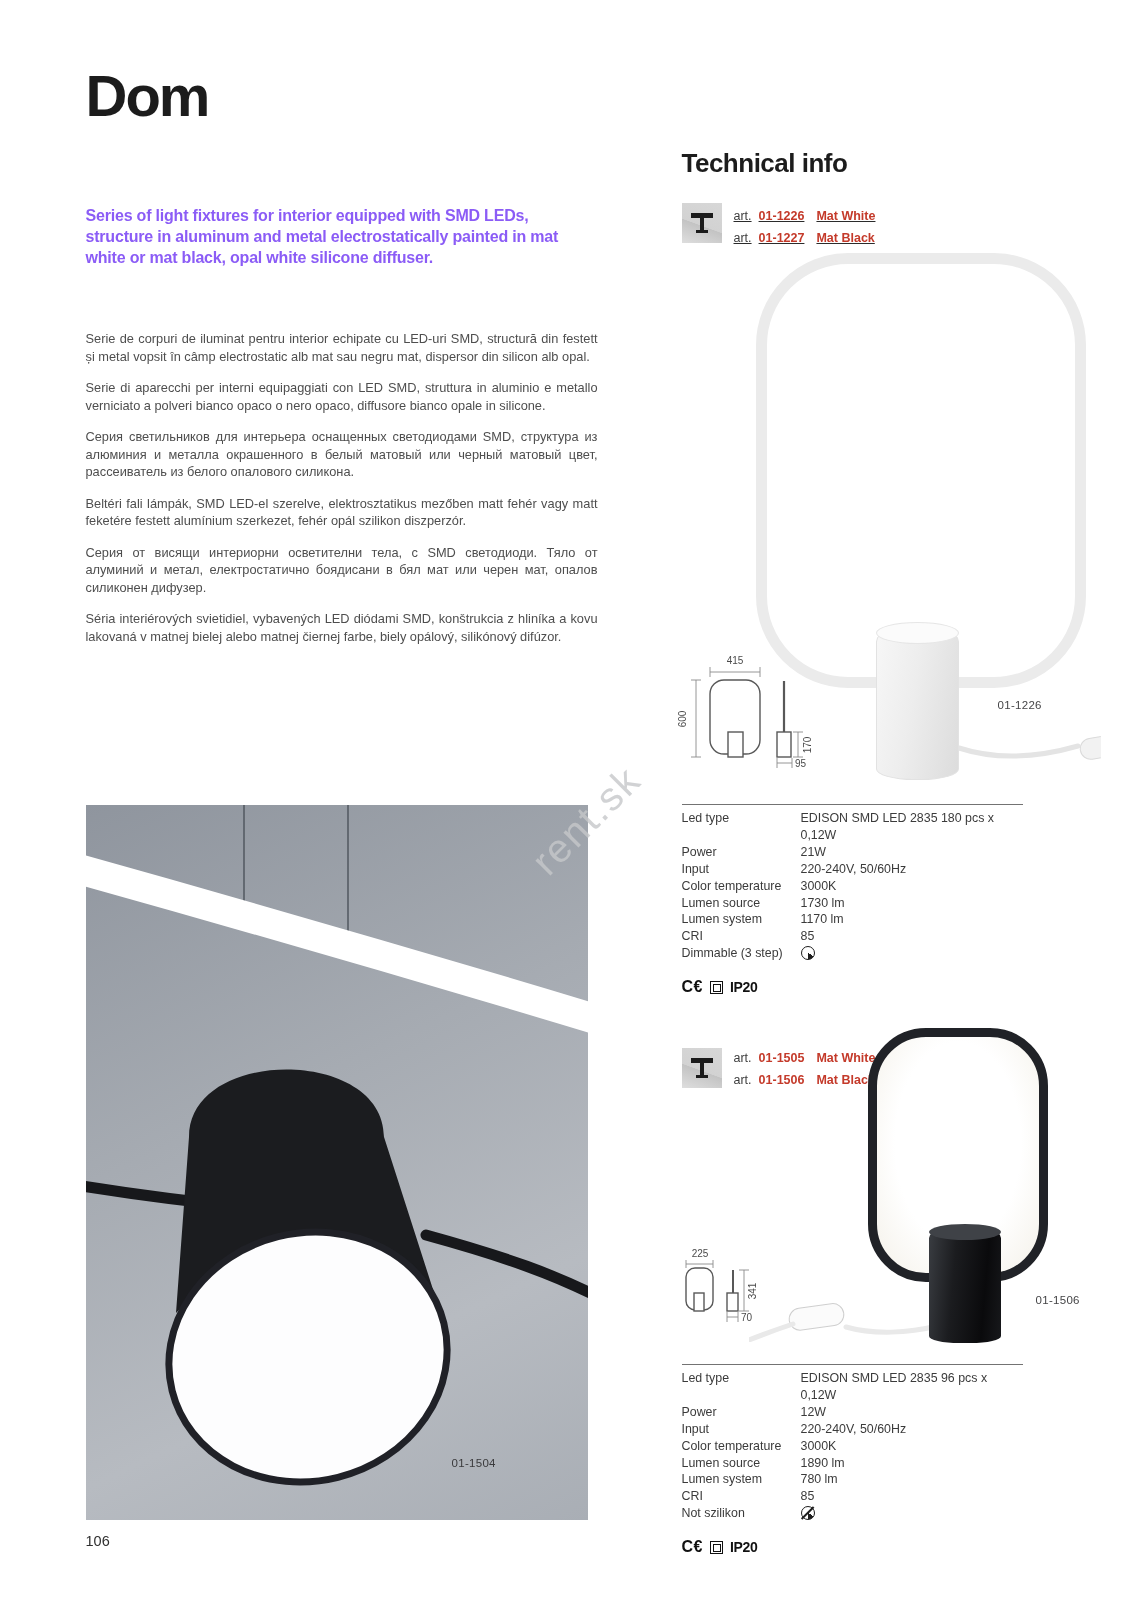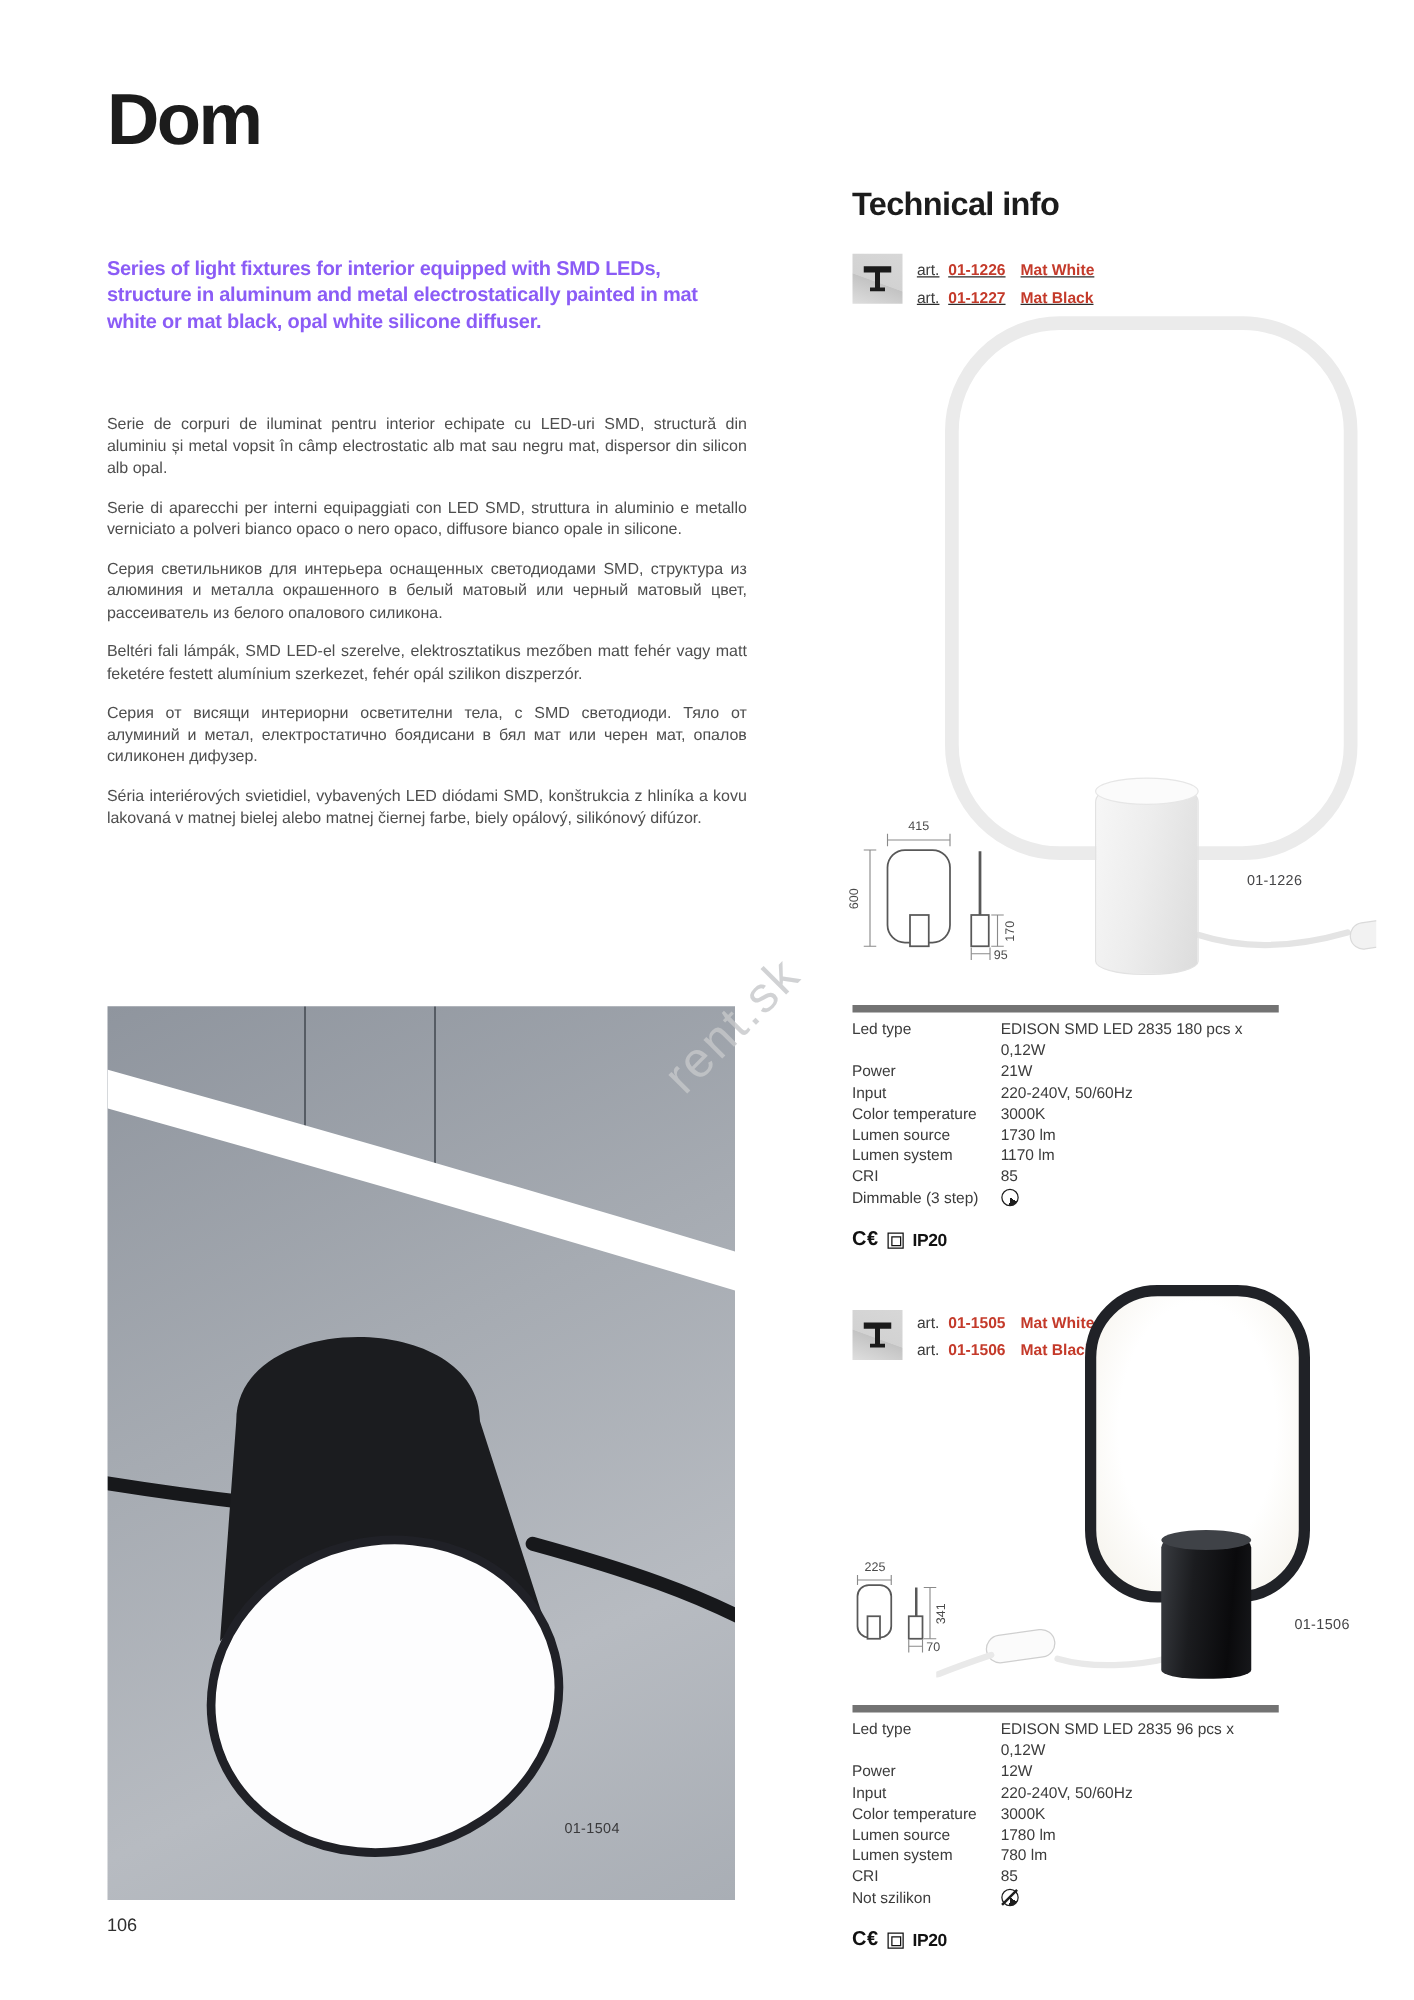--- a/index.html
+++ b/index.html
@@ -55,21 +55,21 @@
     border-radius:50% 50% 42% 42% / 11% 11% 6% 6%;}
   .cyl2 .top{position:absolute;left:0;top:-1px;width:72px;height:16px;border-radius:50%;background:#3f4247;}
 
   
   .dim-svg text{font-family:"Liberation Sans","DejaVu Sans",sans-serif;font-size:10px;fill:#4a4a4a;}
   .dim-svg .shape{stroke:#585858;stroke-width:1.4;fill:none;}
   .dim-svg .shapefill{stroke:#585858;stroke-width:1.4;fill:#ffffff;}
   .dim-svg .dim{stroke:#8a8a8a;stroke-width:0.9;fill:none;}
 
   
-  .spec-table{width:341px;border-top:6px solid #737373;padding-top:5px;}
+  .spec-table{width:341px;border-top:1px solid #737373;padding-top:5px;}
   .spec-row{display:flex;font-size:12.4px;line-height:16.9px;color:#3b3b3b;}
   .spec-label{flex:0 0 119px;}
   .spec-value{flex:1;}
   .dim-icon{display:inline-block;width:14px;height:14px;border:1.6px solid #1d1d1d;border-radius:50%;
     box-sizing:border-box;position:relative;margin-top:1px;
     background:conic-gradient(from 120deg,#1d1d1d 0 65deg,transparent 65deg 360deg);}
   .dim-icon.crossed::before{content:"";position:absolute;left:-3px;top:4.5px;width:17px;height:1.6px;
     background:#1d1d1d;transform:rotate(-45deg);}
   .cert-row{display:flex;align-items:center;gap:7px;margin-top:13px;}
   .ce-mark{font-size:16px;font-weight:600;letter-spacing:.5px;color:#111;}
@@ -86,21 +86,21 @@
 </head>
 <body>
 
 <div class="page">
 
   <div class="abs title">Dom</div>
 
   <div class="abs lead">Series of light fixtures for interior equipped with SMD LEDs, structure in aluminum and metal electrostatically painted in mat white or mat black, opal white silicone diffuser.</div>
 
   <div class="abs descs">
-    <p>Serie de corpuri de iluminat pentru interior echipate cu LED-uri SMD, structură din aluminiu și metal vopsit în câmp electrostatic alb mat sau negru mat, dispersor din silicon alb opal.</p>
+    <p>Serie de corpuri de iluminat pentru interior echipate cu LED-uri SMD, structură din festett și metal vopsit în câmp electrostatic alb mat sau negru mat, dispersor din silicon alb opal.</p>
     <p>Serie di aparecchi per interni equipaggiati con LED SMD, struttura in aluminio e metallo verniciato a polveri bianco opaco o nero opaco, diffusore bianco opale in silicone.</p>
     <p>Серия светильников для интерьера оснащенных светодиодами SMD, структура из алюминия и металла окрашенного в белый матовый или черный матовый цвет, рассеиватель из белого опалового силикона.</p>
     <p>Beltéri fali lámpák, SMD LED-el szerelve, elektrosztatikus mezőben matt fehér vagy matt feketére festett alumínium szerkezet, fehér opál szilikon diszperzór.</p>
     <p>Серия от висящи интериорни осветителни тела, с SMD светодиоди. Тяло от алуминий и метал, електростатично боядисани в бял мат или черен мат, опалов силиконен дифузер.</p>
     <p>Séria interiérových svietidiel, vybavených LED diódami SMD, konštrukcia z hliníka a kovu lakovaná v matnej bielej alebo matnej čiernej farbe, biely opálový, silikónový difúzor.</p>
   </div>
 
   <div class="abs gallery">
     <svg width="502" height="715" viewBox="0 0 502 715">
       <line x1="158" y1="0" x2="158" y2="108" stroke="#565c64" stroke-width="1.6"></line>
@@ -264,21 +264,21 @@
     <div class="spec-row">
         <span class="spec-label">Input</span>
         <span class="spec-value">220-240V, 50/60Hz</span>
       </div>
     <div class="spec-row">
         <span class="spec-label">Color temperature</span>
         <span class="spec-value">3000K</span>
       </div>
     <div class="spec-row">
         <span class="spec-label">Lumen source</span>
-        <span class="spec-value">1780 lm</span>
+        <span class="spec-value">1890 lm</span>
       </div>
     <div class="spec-row">
         <span class="spec-label">Lumen system</span>
         <span class="spec-value">780 lm</span>
       </div>
     <div class="spec-row">
         <span class="spec-label">CRI</span>
         <span class="spec-value">85</span>
       </div>
     <div class="spec-row">

